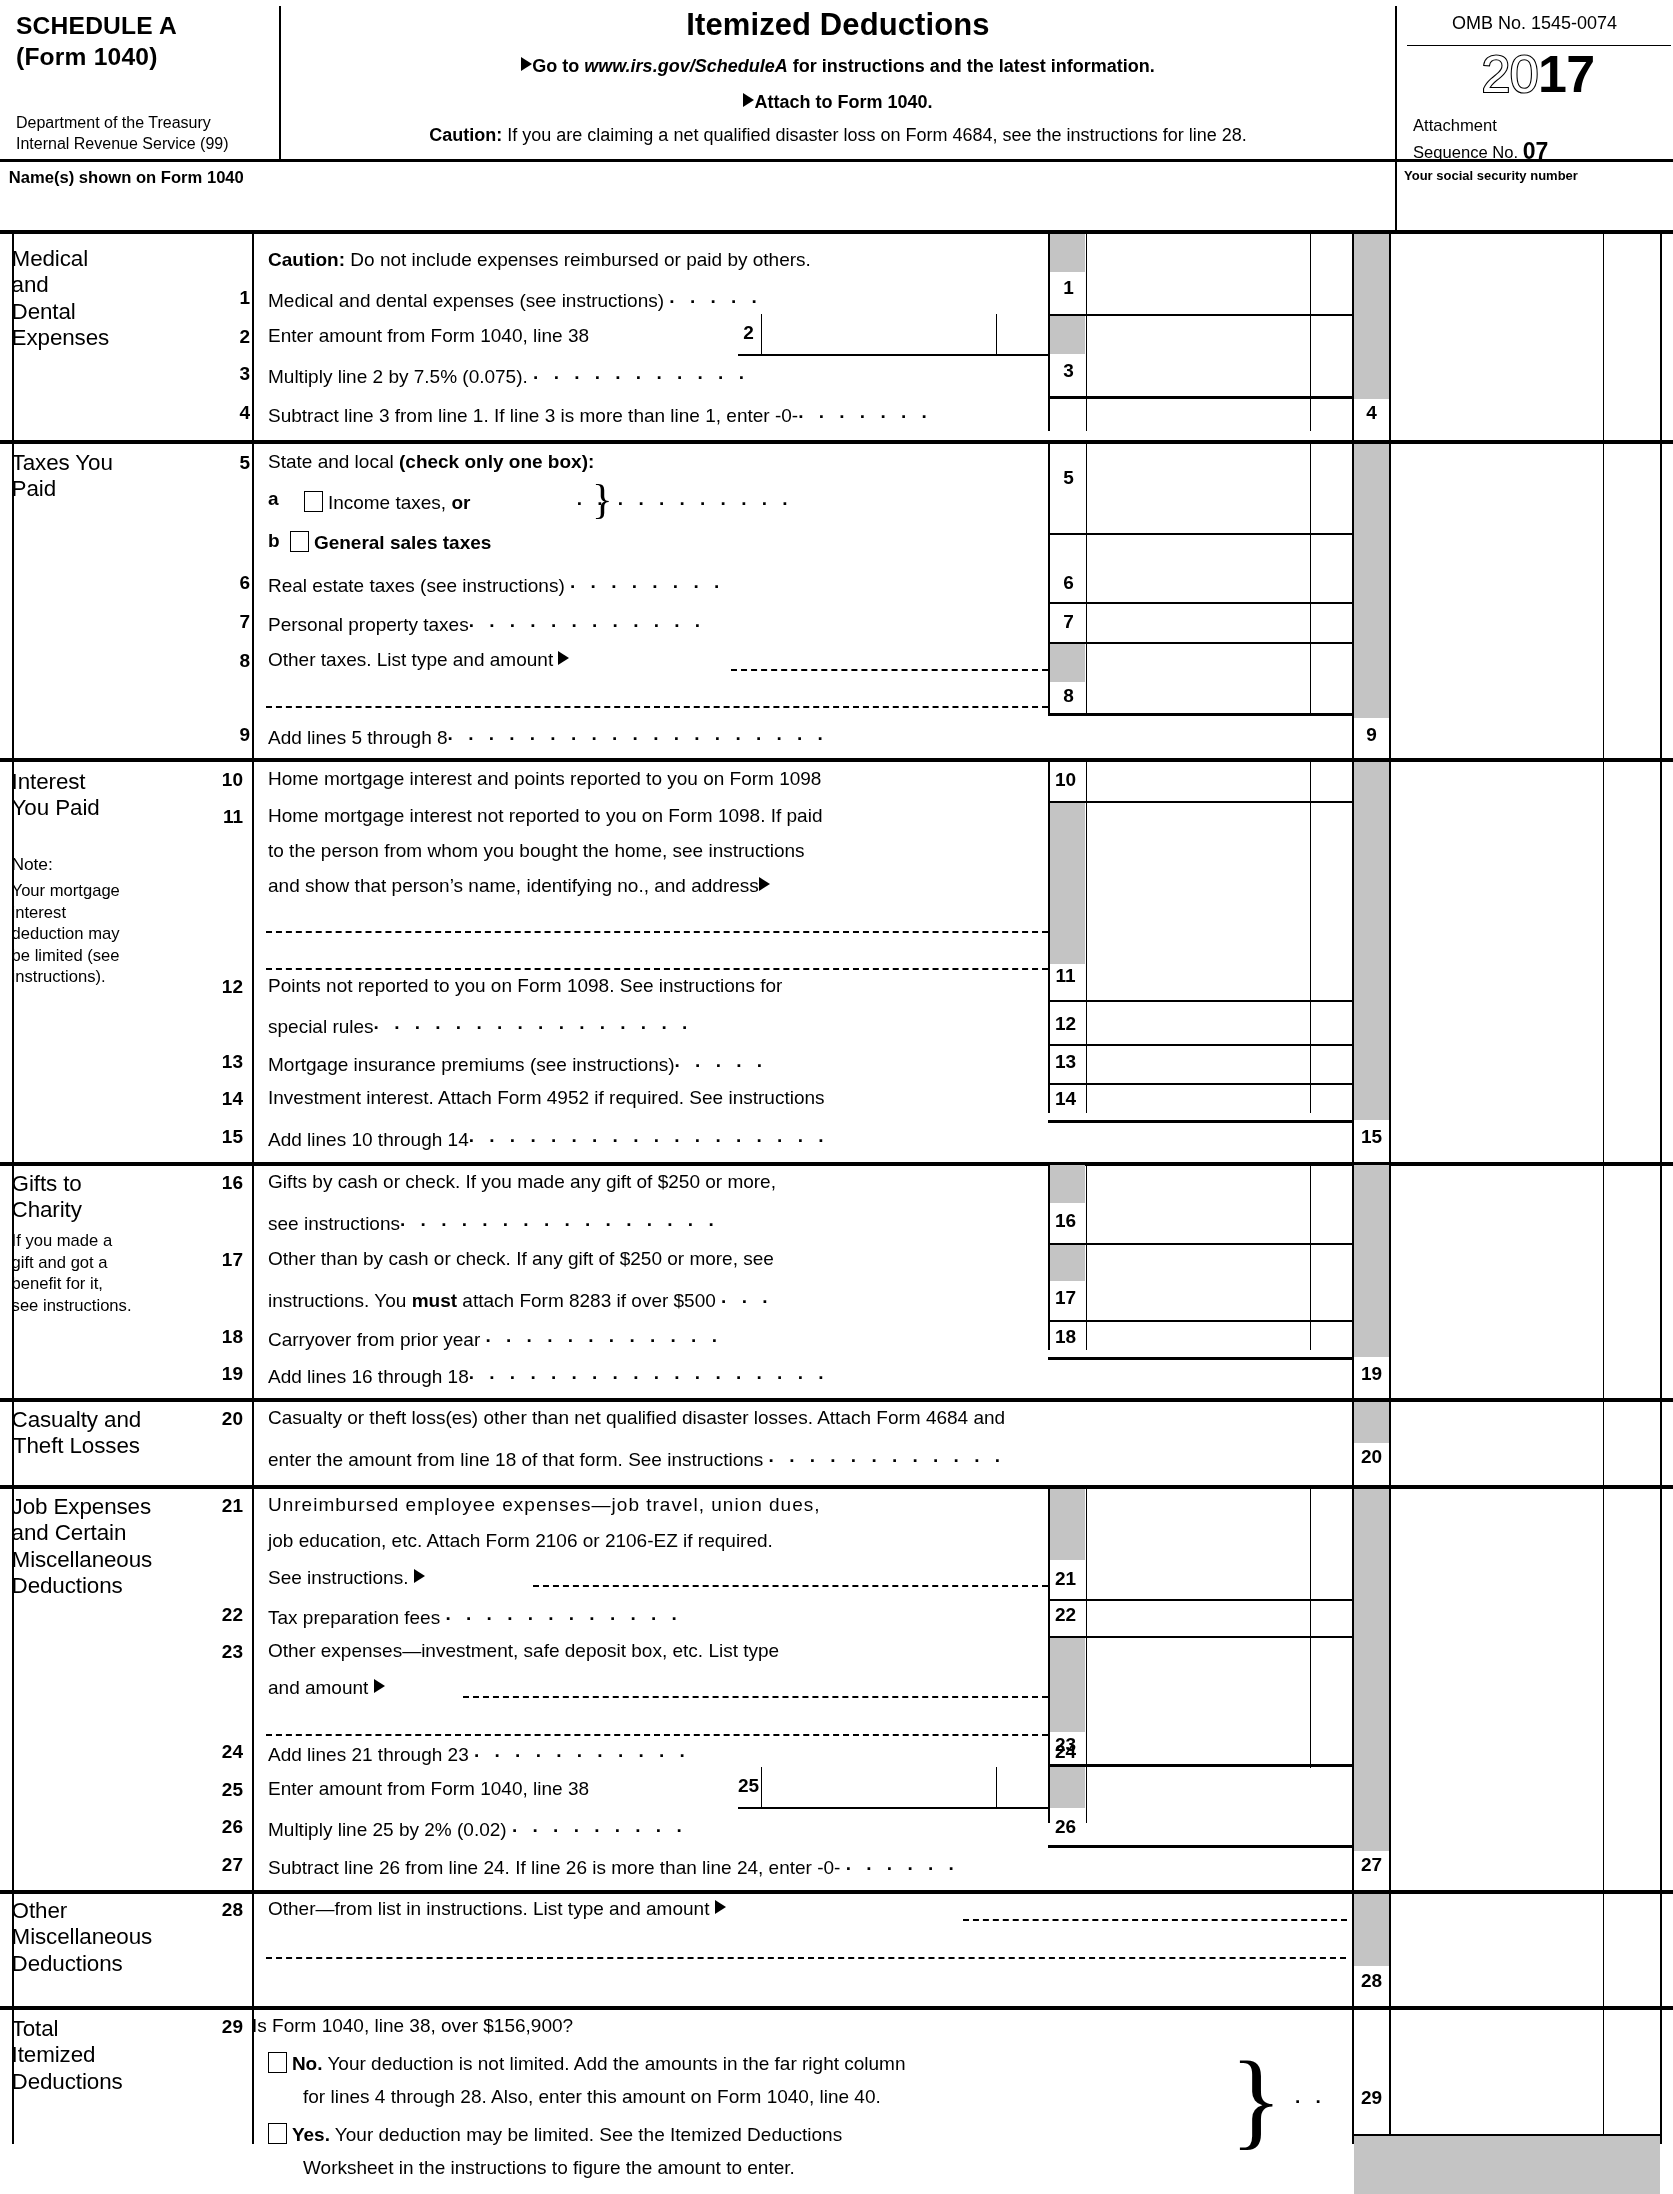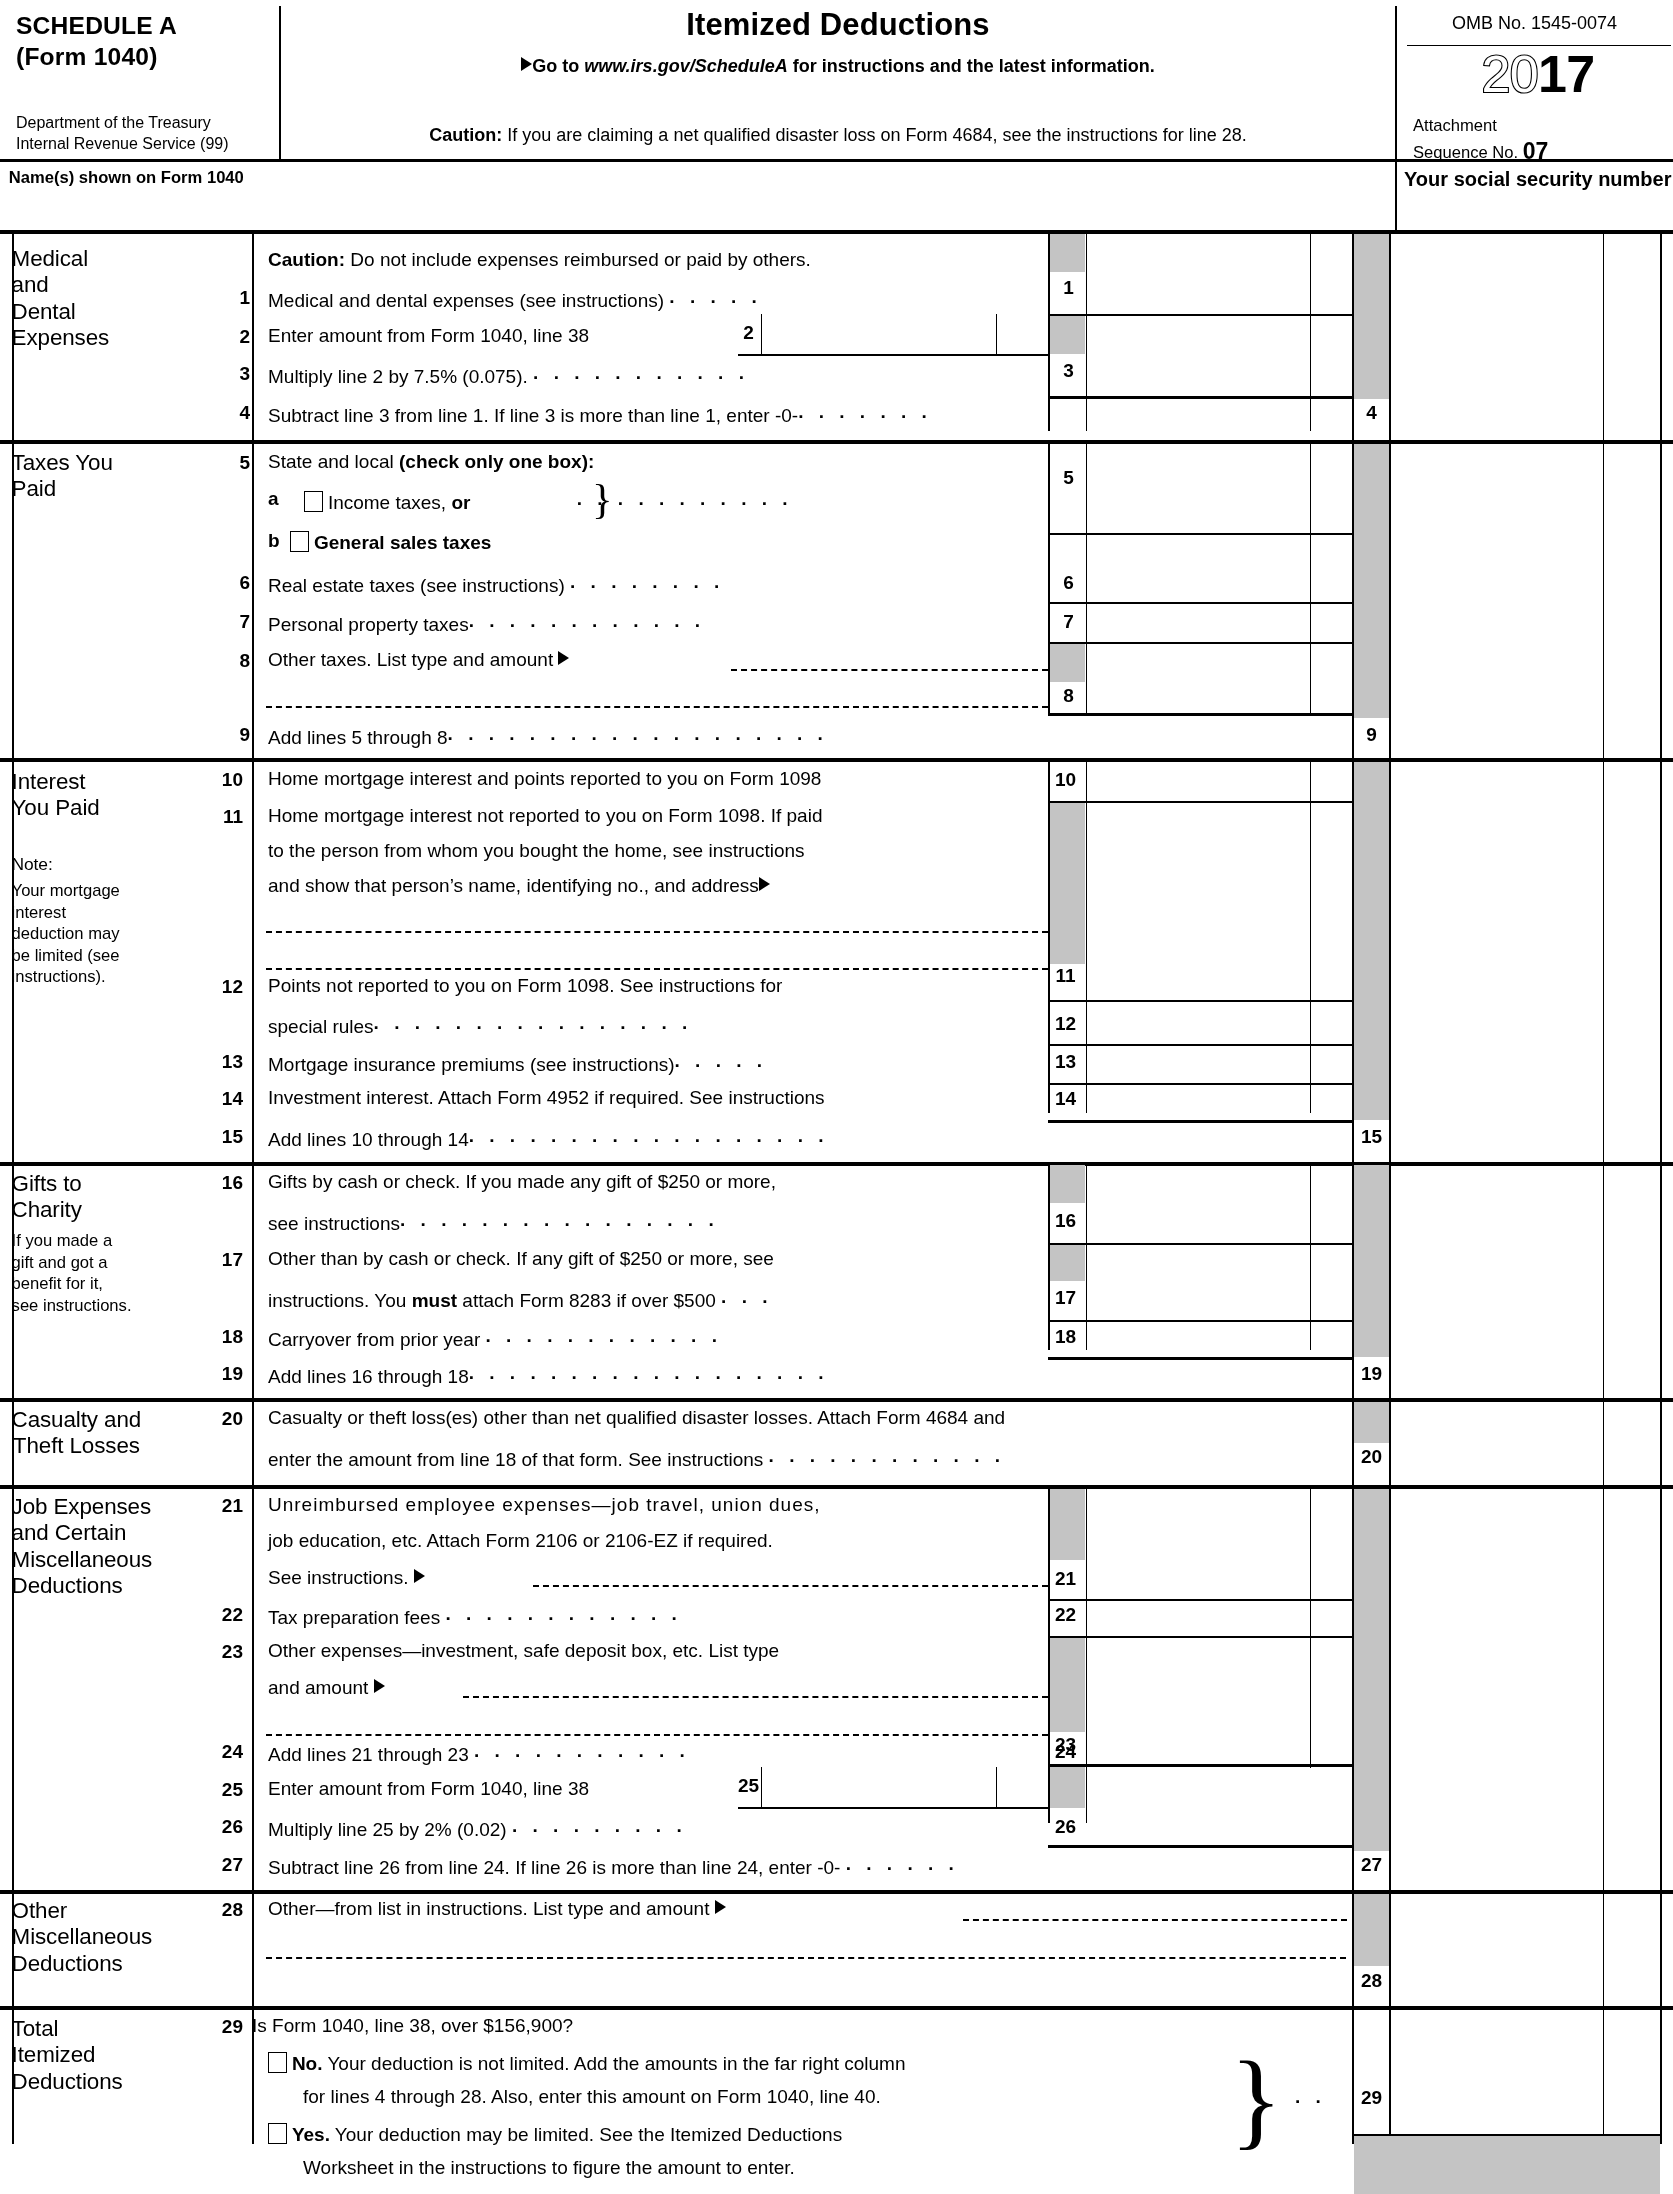--- a/index.html
+++ b/index.html
@@ -27,21 +27,21 @@
 
   .omb{position:absolute;left:1404px;top:13px;width:261px;text-align:center;font-size:18px;}
   .omb-line{position:absolute;left:1407px;top:45px;width:264px;height:1.4px;background:#000;}
   .year{position:absolute;left:1404px;top:48px;width:268px;text-align:center;font-size:52px;font-weight:bold;line-height:1;letter-spacing:-0.7px;}
   .year .hollow{color:#fff;-webkit-text-stroke:2.2px #000;paint-order:stroke fill;font-weight:400;}
   .attseq{position:absolute;left:1413px;top:116px;font-size:16.6px;line-height:1.25;}
   .attseq .num{font-size:23px;font-weight:bold;vertical-align:-1.4px;}
 
   
   .name-label{position:absolute;left:8.7px;top:168px;font-size:16.6px;font-weight:bold;}
-  .ssn-label{position:absolute;left:1404px;top:168px;font-size:20px;font-weight:bold;}
+  .ssn-label{position:absolute;left:1404px;top:168px;font-size:13px;font-weight:bold;}
   .ssn-div{position:absolute;left:1395px;top:162px;width:2.2px;height:69px;background:#000;}
 
   
   
   .colA{position:absolute;left:252px;width:2.2px;background:#000;}  
   .colE{position:absolute;left:1352px;width:2.2px;background:#000;}  
   .colF{position:absolute;left:1389px;width:2.2px;background:#000;}  
   .colG{position:absolute;left:1603px;width:1.4px;background:#000;}  
   .colH{position:absolute;left:1660px;width:2.2px;background:#000;}  
 
@@ -68,20 +68,23 @@
   <div class="dept">
     <div>Department of the Treasury</div>
     <div>Internal Revenue Service (99)</div>
   </div>
   <div class="hdr-div"></div>
   <div class="hdr-div2"></div>
 
   <div class="main-title">Itemized Deductions</div>
   <div class="goto">
     <span class="tri"></span><span>Go to </span><span class="i">www.irs.gov/ScheduleA</span><span> for instructions and the latest information.</span>
+  </div>
+  <div class="attach">
+    <span class="tri"></span><span>Attach to Form 1040.</span>
   </div>
   <div class="caution-hdr">
     <span class="b">Caution:</span><span> If you are claiming a net qualified disaster loss on Form 4684, see the instructions for line 28.</span>
   </div>
 
   <div class="omb">OMB No. 1545-0074</div>
   <div class="omb-line"></div>
   <div class="year">
     <span class="hollow">20</span><span>17</span>
   </div>

